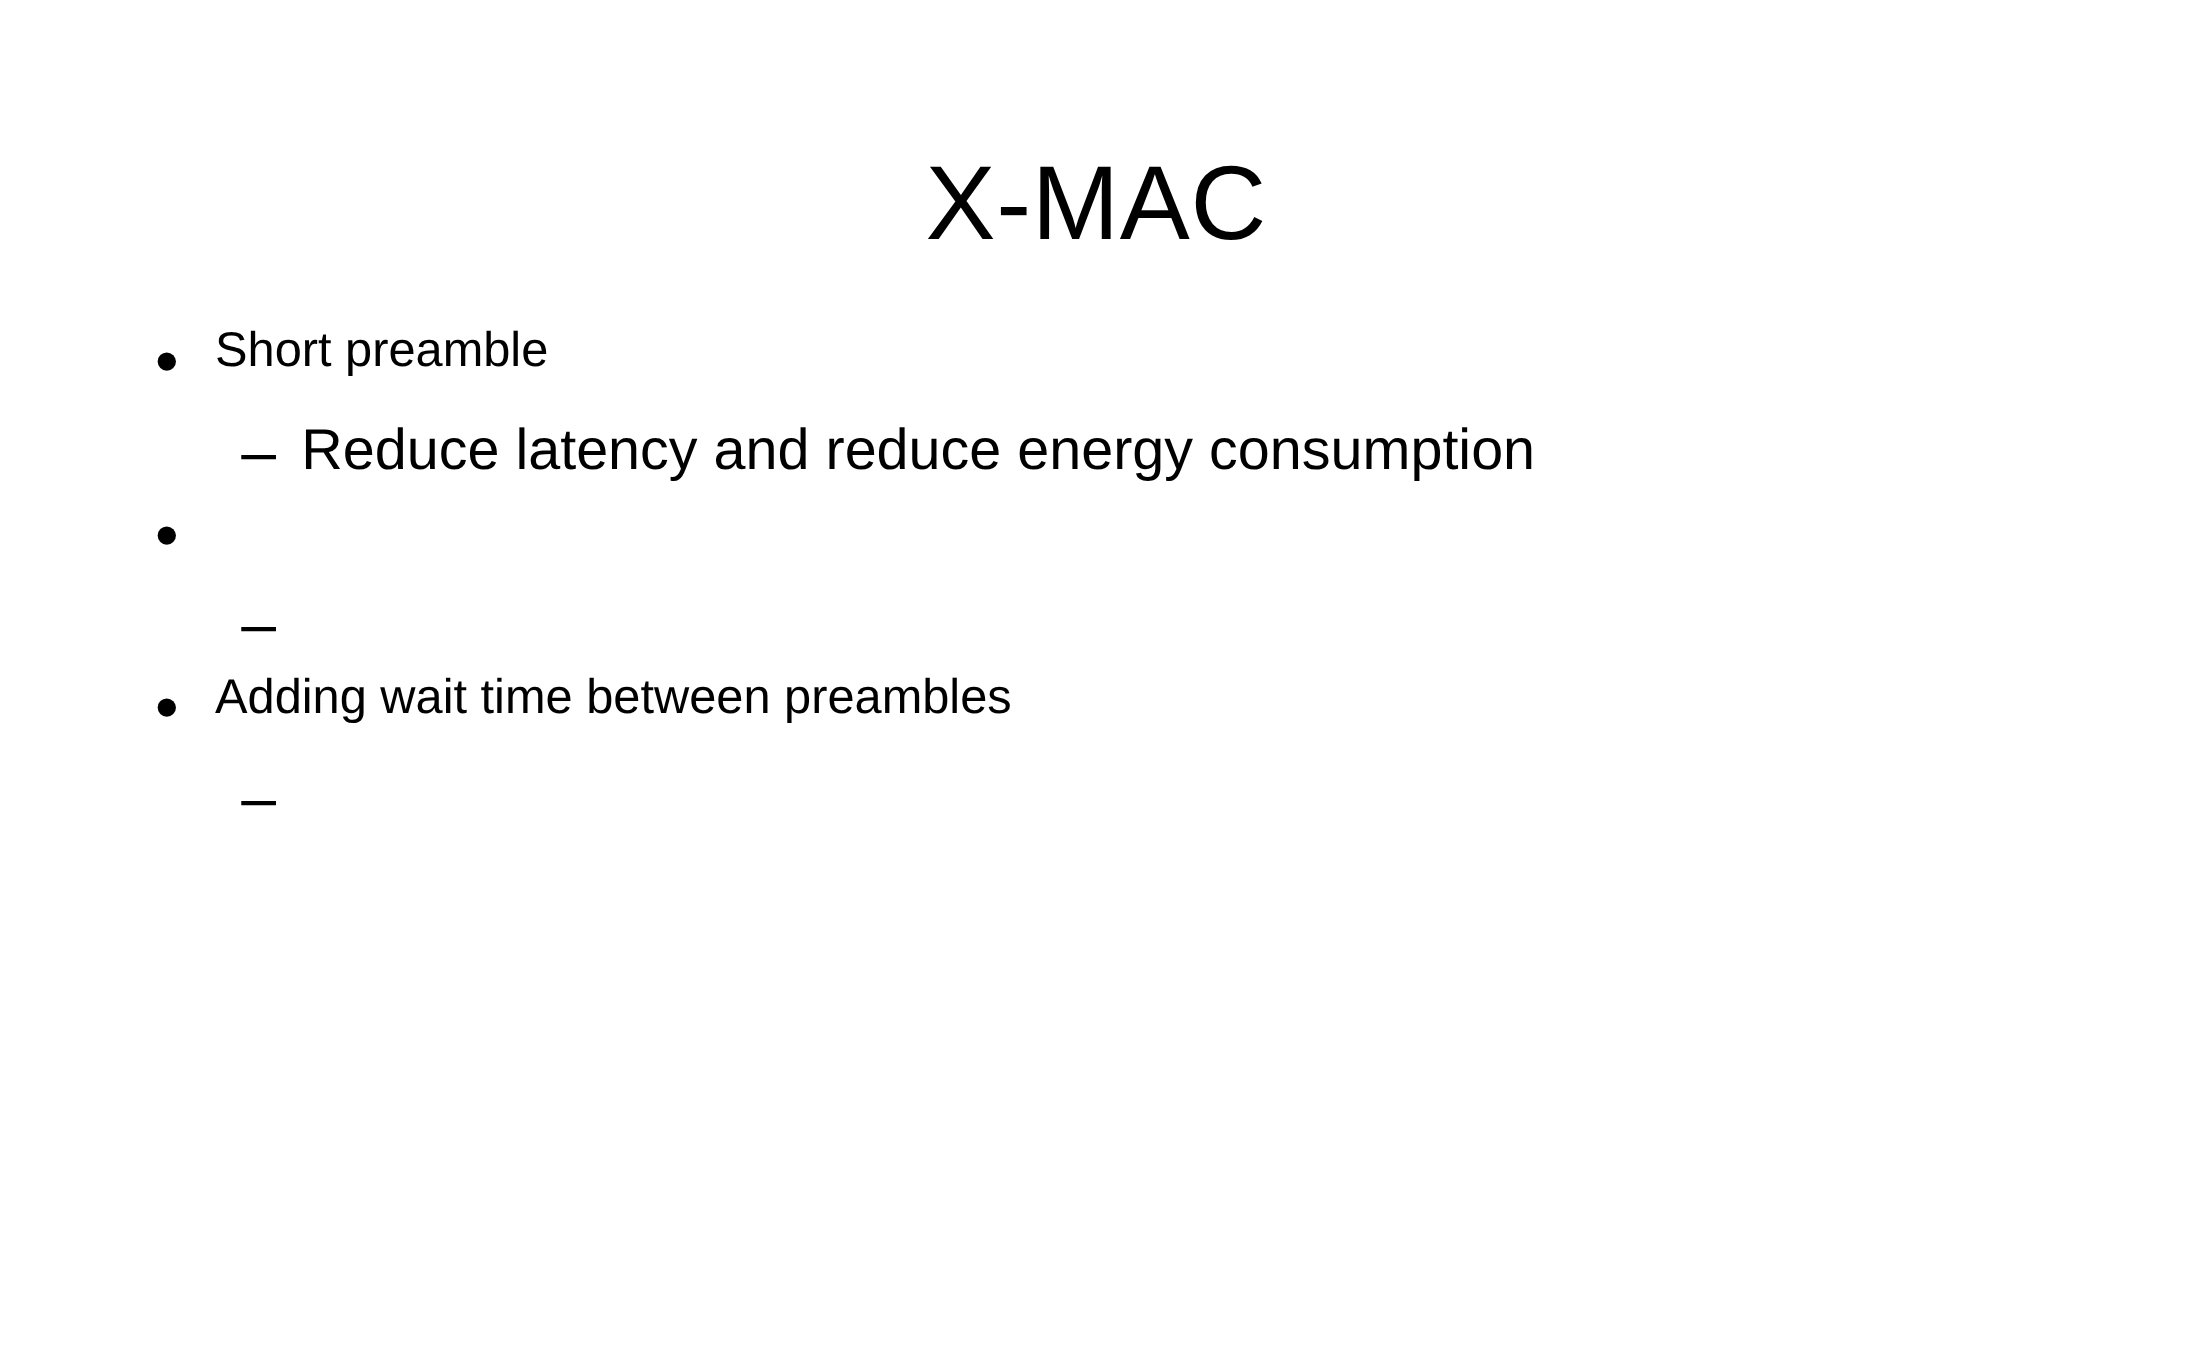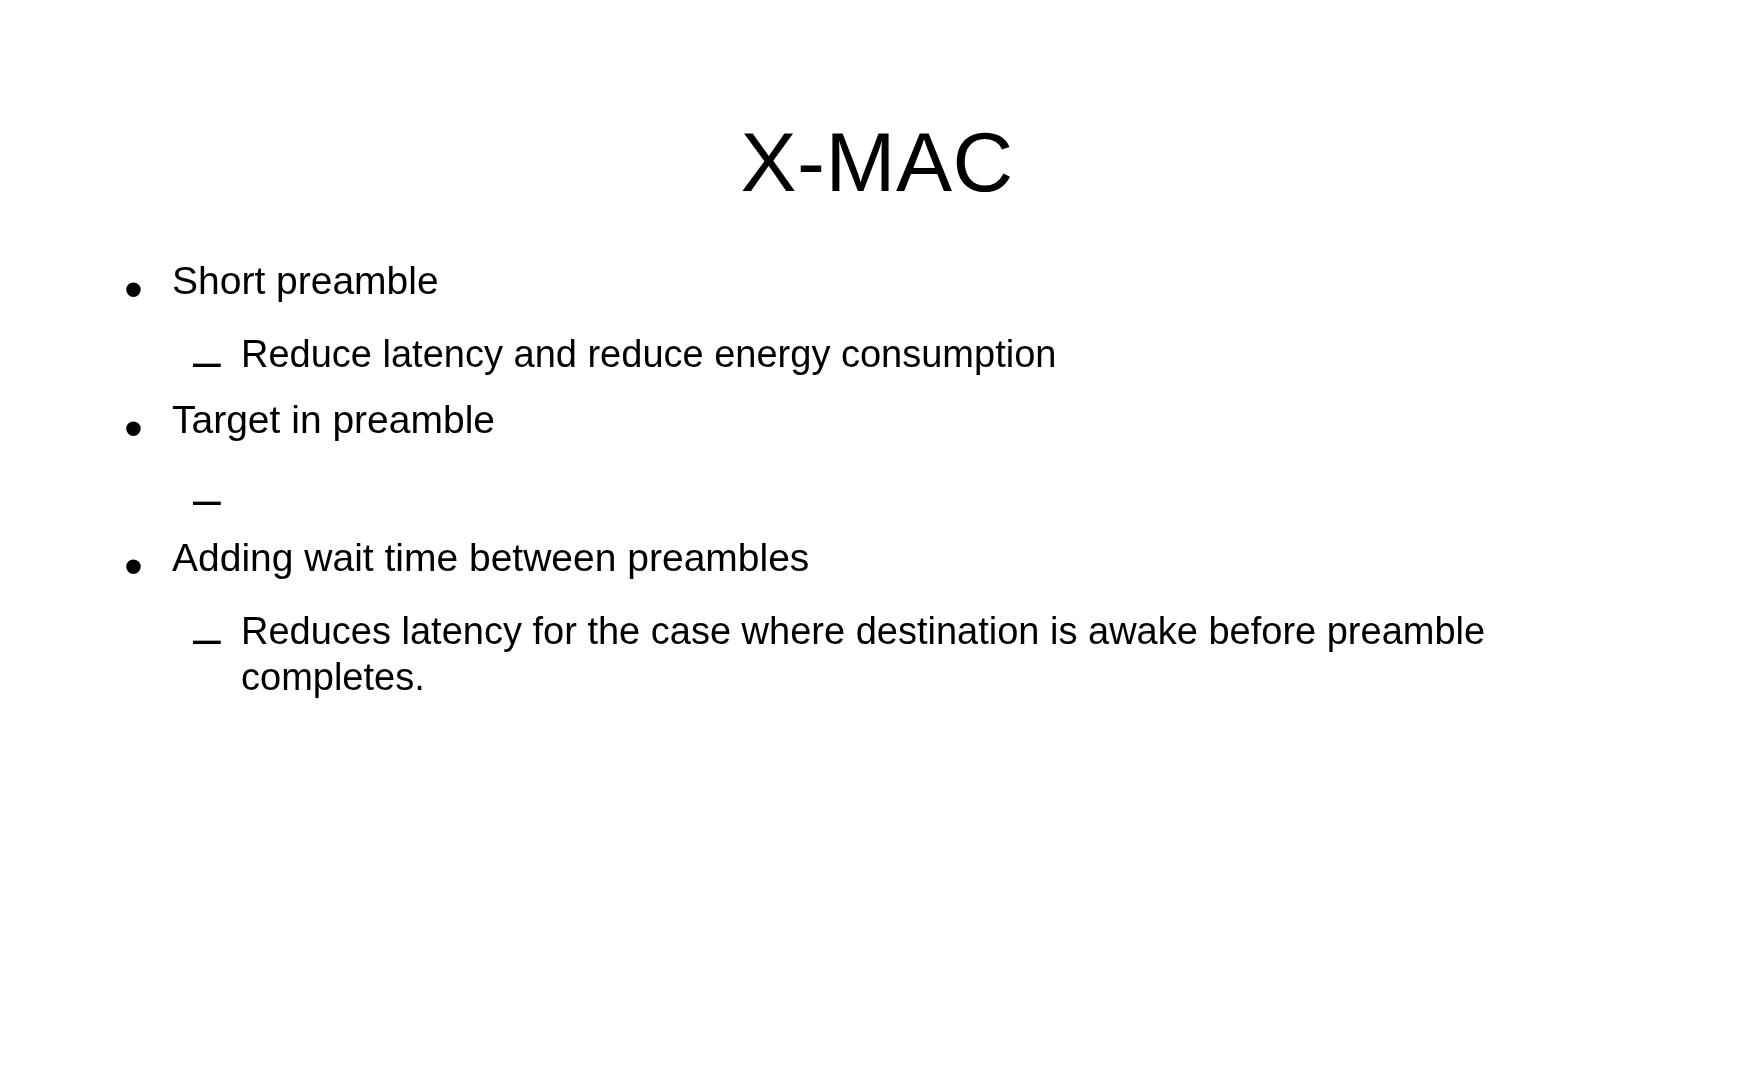--- a/index.html
+++ b/index.html
@@ -68,21 +68,21 @@
     padding-left: 75px;
   }
   .level2 .marker {
     width: 48px;
     flex: 0 0 48px;
     font-size: 50px;
     line-height: 1.2;
     text-align: left;
   }
   .level2 .text {
-    font-size: 38px;
+    font-size: 46px;
     line-height: 1.22;
     max-width: 1300px;
     white-space: pre-wrap;
   }
 </style>
 </head>
 <body>
 
 <div class="slide">
 
@@ -95,31 +95,29 @@
       <span class="text">Short preamble</span>
     </div>
 
     <div class="bullet-row level2">
       <span class="marker">–</span>
       <span class="text">Reduce latency and reduce energy consumption</span>
     </div>
 
     <div class="bullet-row level1">
       <span class="marker">•</span>
-      <span class="text">Target in preamble</span>
     </div>
 
     <div class="bullet-row level2">
       <span class="marker">–</span>
     </div>
 
     <div class="bullet-row level1">
       <span class="marker">•</span>
       <span class="text">Adding wait time between preambles</span>
     </div>
 
     <div class="bullet-row level2">
       <span class="marker">–</span>
-      <span class="text">Reduces latency for the case where destination is awake before preamble completes.</span>
     </div>
 
   </div>
 </div>
 
 </body></html>

